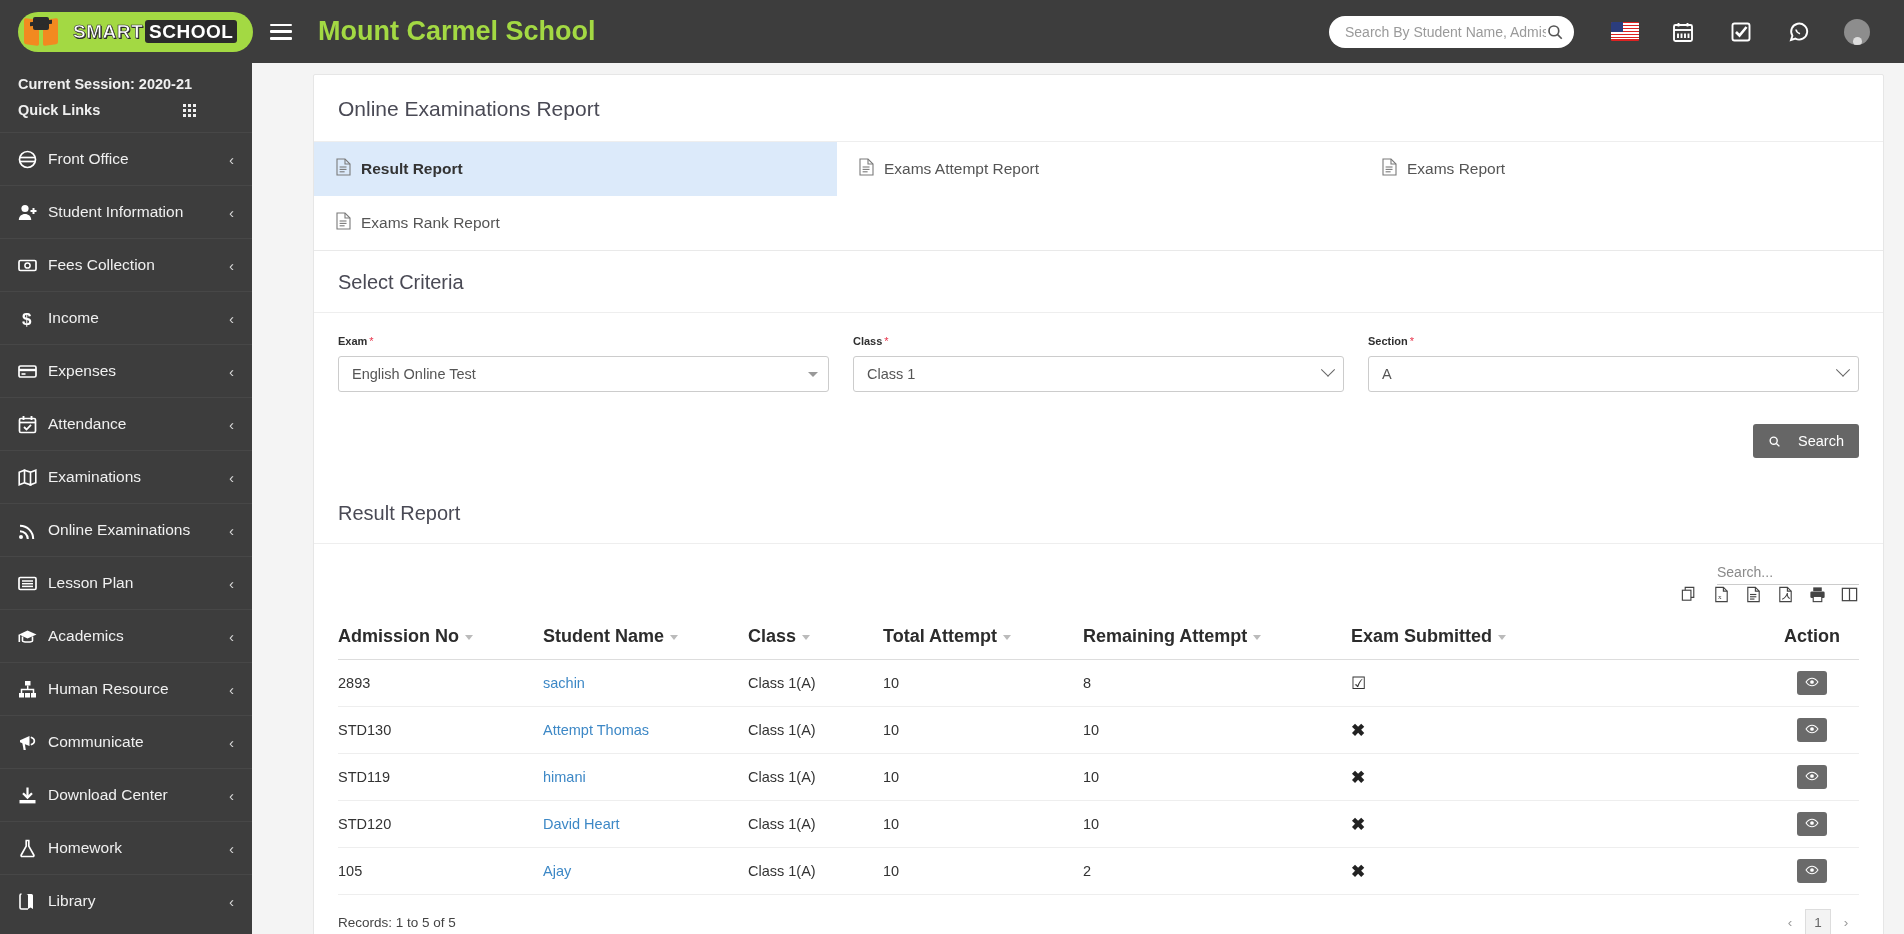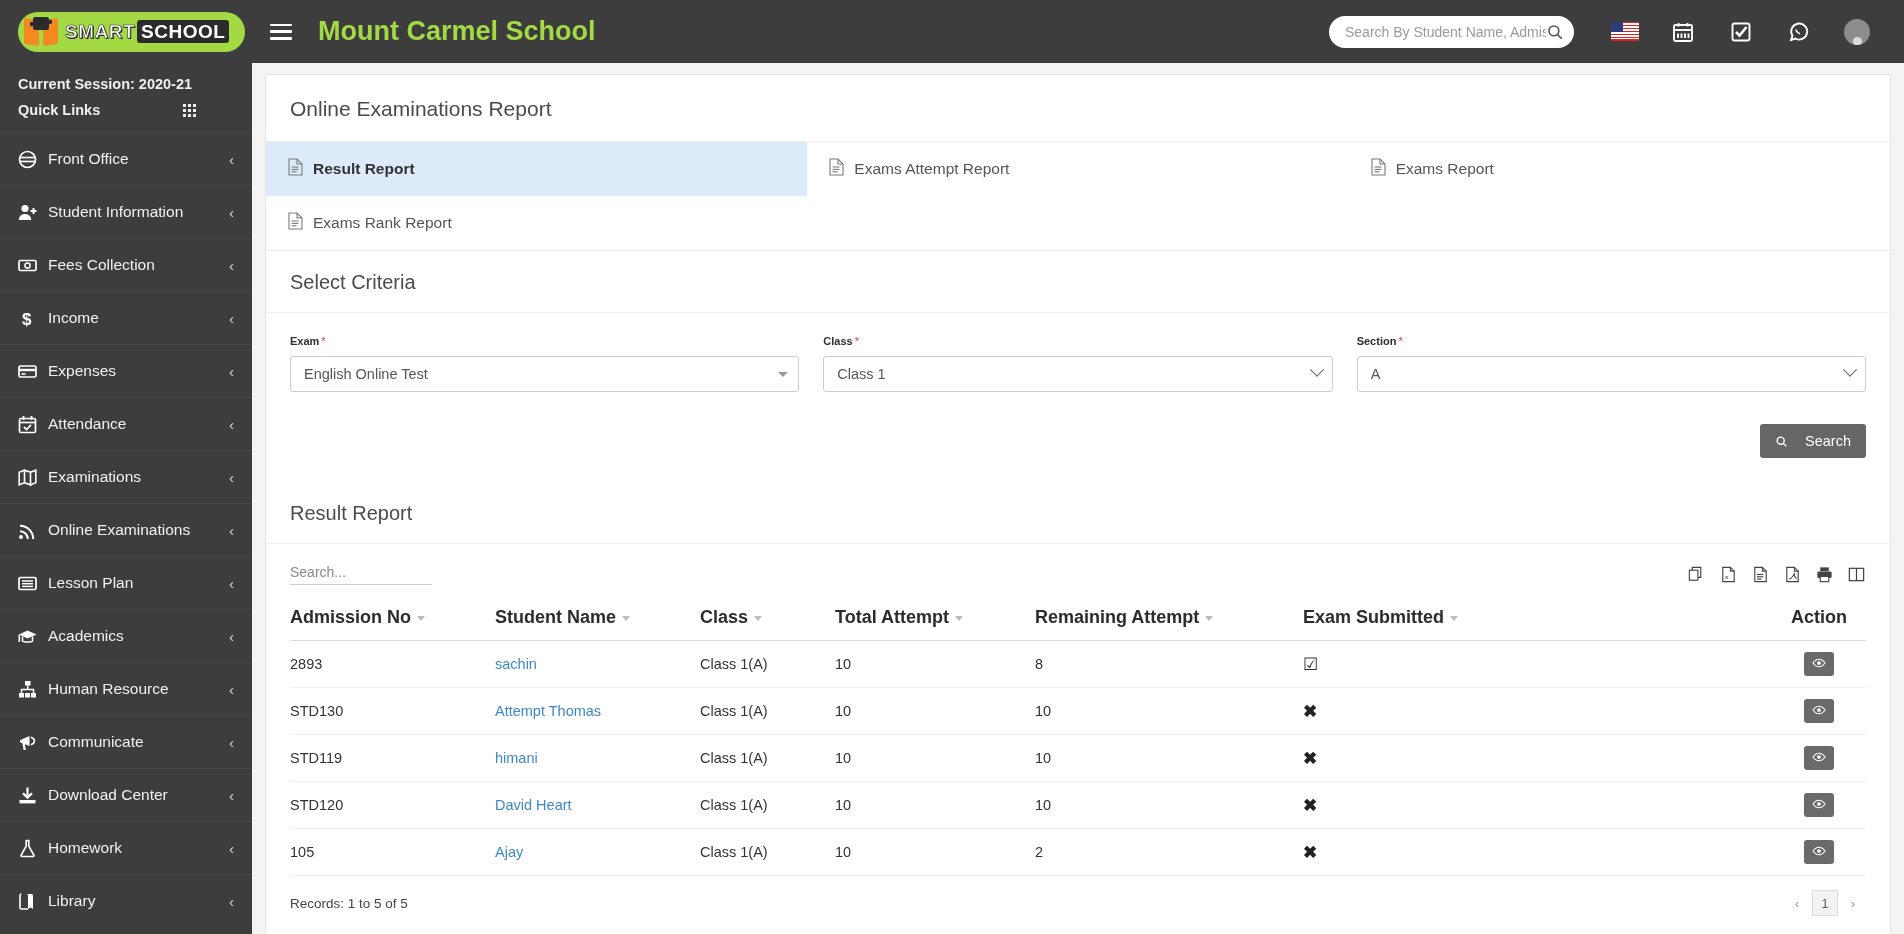--- a/index.html
+++ b/index.html
@@ -14,21 +14,21 @@
   .topbar {
     height: 63px; background: #3d3d3d; display: flex; align-items: center;
     flex: 0 0 63px; position: relative;
   }
   .logo-wrap {
     width: 252px; height: 63px; display: flex; align-items: center;
     padding-left: 18px; flex: 0 0 252px;
   }
   .logo {
     background: #a3d943; border-radius: 22px; height: 40px;
-    display: flex; align-items: center; padding: 0 16px 0 6px; gap: 7px;
+    display: flex; align-items: center; padding: 0 16px 0 6px; gap: 15px;
   }
   .logo-book {
     width: 34px; height: 30px; position: relative; flex: 0 0 34px;
   }
   .logo-book .pg {
     position: absolute; top: 2px; width: 15px; height: 26px; background: #f28a20;
     border-radius: 2px;
   }
   .logo-book .pg.l { left: 0; transform: skewY(8deg); }
   .logo-book .pg.r { right: 0; transform: skewY(-8deg); }
@@ -110,21 +110,21 @@
   .menu-item {
     height: 53px; display: flex; align-items: center; padding: 0 18px 0 18px;
     cursor: pointer; border-top: 1px solid #474747;
   }
   .mi-ico { width: 30px; flex: 0 0 30px; display: flex; align-items: center; }
   .mi-ico svg { width: 19px; height: 19px; }
   .mi-label { font-size: 15.5px; color: #f0f0f0; flex: 1; }
   .mi-caret { color: #d8d8d8; font-size: 15px; line-height: 1; }
 
   
-  .main { flex: 1; min-width: 0; overflow: hidden; padding: 11px 13px 0 13px; }
+  .main { flex: 1; min-width: 0; overflow: hidden; padding: 11px 20px 0 13px; margin-left: 48px; }
   .card { background: #fff; border: 1px solid #e6e6e6; border-radius: 2px; }
 
   .page-head {
     padding: 22px 24px 20px 24px; font-size: 21px; color: #4a4a55;
     border-bottom: 1px solid #eee;
   }
   .tabs { display: flex; flex-wrap: wrap; border-bottom: 1px solid #e9e9e9; }
   .tab {
     width: 33.3333%; padding: 16px 0 16px 22px; display: flex; align-items: center;
     gap: 10px; font-size: 15.5px; color: #555; cursor: pointer;
@@ -154,21 +154,21 @@
   .btn-row { display: flex; justify-content: flex-end; padding: 18px 24px 24px 24px; }
   .btn-search {
     background: #666; color: #fff; border: 0; border-radius: 3px;
     padding: 9px 15px; font-size: 14.5px; display: flex; align-items: center;
     gap: 17px; cursor: pointer; font-family: "Liberation Sans", sans-serif;
   }
   .btn-search svg { width: 13px; height: 13px; }
 
   
   .tbl-wrap { padding: 0 24px 10px 24px; }
-  .tbl-top { display: flex; padding: 20px 0 14px 0; }
+  .tbl-top { display: flex; align-items: flex-end; padding: 20px 0 14px 0; flex-direction: column; }
   .dt-search {
     border: 0; border-bottom: 1px solid #ccc; outline: 0; width: 142px;
     font-size: 14px; color: #555; padding-bottom: 4px; background: transparent;
     font-family: "Liberation Sans", sans-serif;
   }
   .dt-search::placeholder { color: #8a8a8a; }
   .export-icons { margin-left: auto; display: flex; gap: 13px; align-items: center; }
   .export-icons .ei { width: 19px; height: 19px; cursor: pointer; }
 
   table { width: 100%; border-collapse: collapse; }

